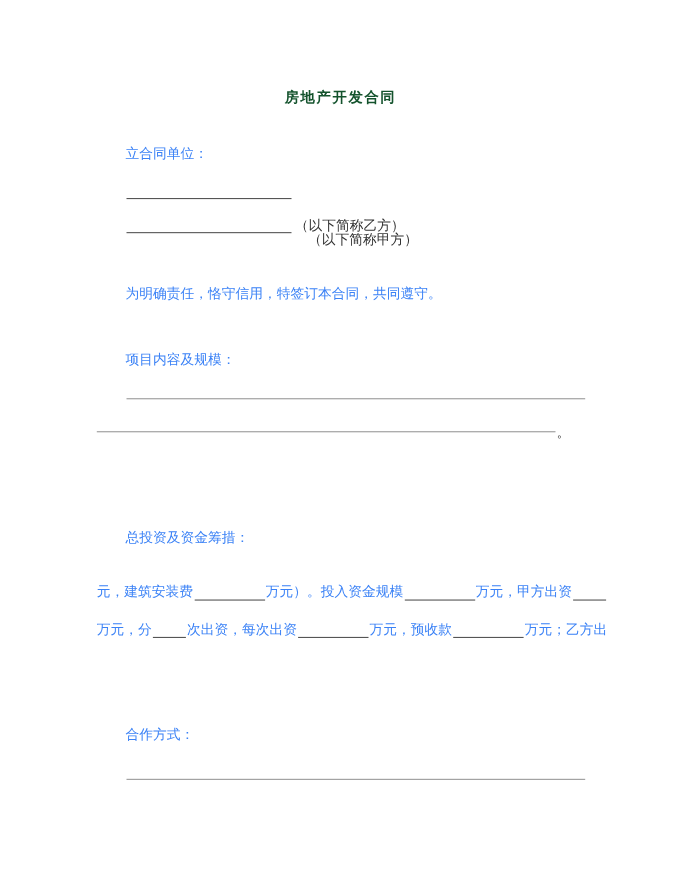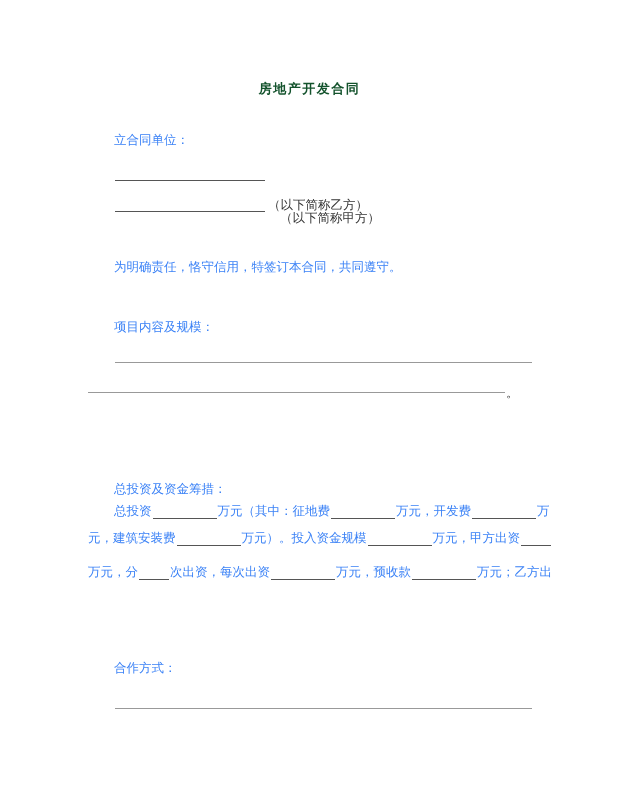--- a/index.html
+++ b/index.html
@@ -94,23 +94,20 @@
 
   <div class="para" style="left:114px; top:318px;text-align:center;">项目内容及规模：</div>
 
   <div class="rule" style="left:115px; top:362px; width:417px;"></div>
 
   <div class="rule" style="left:88px; top:392px; width:417px;"></div>
   <div class="period-mark" style="left:506px; top:385px;">。</div>
 
   <div class="para" style="left:114px; top:445px;margin-top:35px;">总投资及资金筹措：</div>
 
-  <div class="para" style="left:114px; top:502px;">
-    <span>总投资</span><span class="fib fib-l"></span><span>万元（其中：征地费</span><span class="fib fib-l"></span><span>万元，开发费</span><span class="fib fib-l"></span><span>万</span>
-  </div>
 
   <div class="para" style="left:88px; top:529px;">
     <span>元，建筑安装费</span><span class="fib fib-l"></span><span>万元）。投入资金规模</span><span class="fib fib-l"></span><span>万元，甲方出资</span><span class="fib fib-s"></span>
   </div>
 
   <div class="para" style="left:88px; top:563px;">
     <span>万元，分</span><span class="fib fib-s"></span><span>次出资，每次出资</span><span class="fib fib-l"></span><span>万元，预收款</span><span class="fib fib-l"></span><span>万元；乙方出</span>
   </div>
 
 

